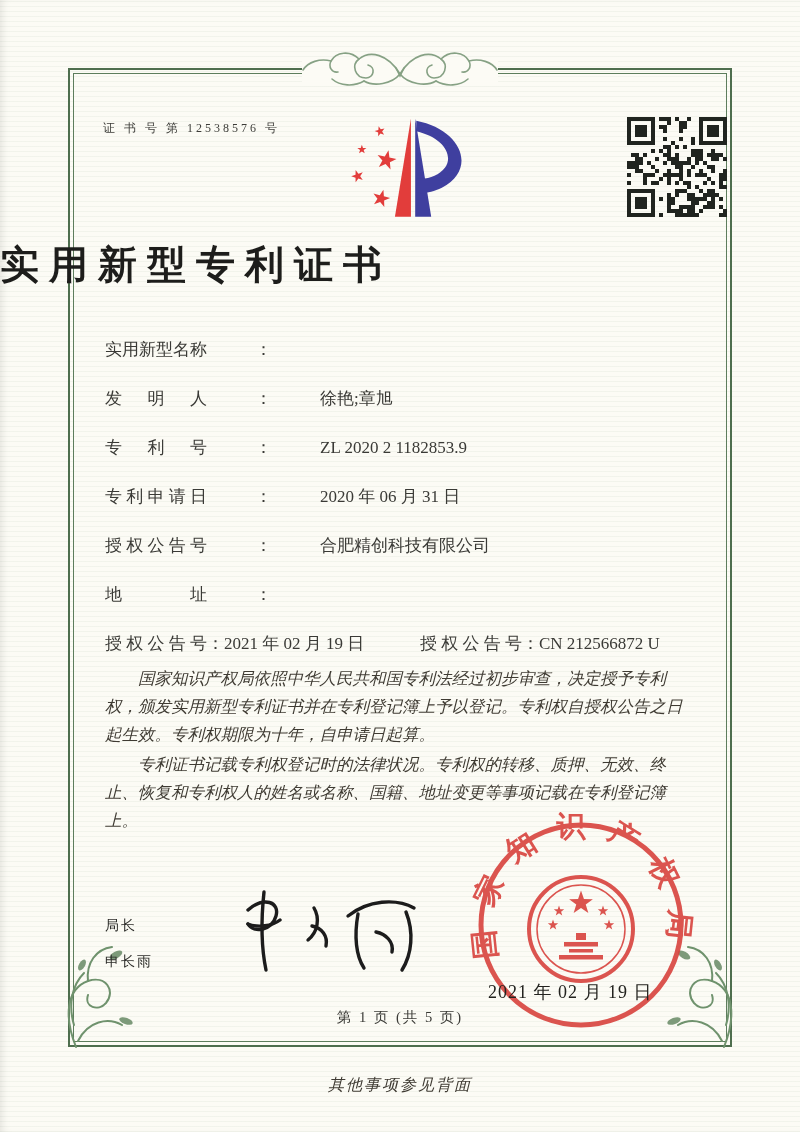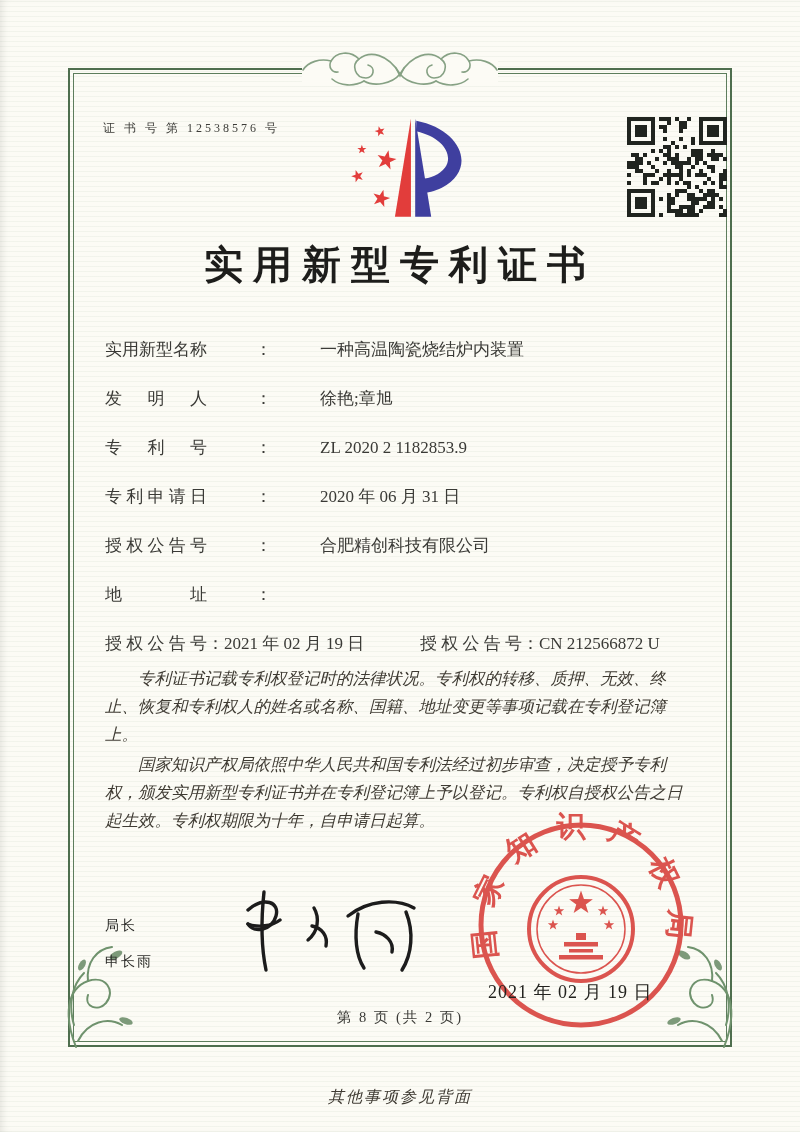--- a/index.html
+++ b/index.html
@@ -28,21 +28,21 @@
   }
   .cert-no{
     position:absolute;left:103px;top:120px;
     font-size:12px;letter-spacing:3px;color:#3c3c38;
   }
   .logo{position:absolute;left:346px;top:110px;width:132px;height:112px;}
   .qr{position:absolute;left:627px;top:117px;width:100px;height:100px;}
   .qr svg{width:100%;height:100%;fill:#20241f;}
   .title{
     position:absolute;left:0;top:238px;width:100%;
-    text-align:center;font-size:39px;font-weight:bold;
+    font-size:39px;font-weight:bold;
     letter-spacing:10px;color:#1d1d1b;
   }
   .content{
     position:absolute;left:105px;top:338px;width:590px;
     font-size:17px;color:#3a3a36;
   }
   .row{display:flex;margin-bottom:26px;line-height:23px;gap:48px;}
   .row .label{
     width:102px;flex:none;
     text-align:justify;text-align-last:justify;
@@ -66,21 +66,21 @@
   .seal-date{
     position:absolute;left:488px;top:980px;z-index:2;
     font-size:18px;color:#23231f;letter-spacing:1px;
   }
   .page-info{
     position:absolute;left:0;top:1008px;width:100%;text-align:center;
     font-size:14.5px;color:#3a3a36;letter-spacing:2px;
   }
   .back-note{
     position:absolute;left:0;top:1075px;width:100%;text-align:center;
-    font-size:16px;font-style:italic;color:#3f3b33;letter-spacing:2px;margin-top:12px;
+    font-size:16px;font-style:italic;color:#3f3b33;letter-spacing:2px;
   }
   .ornament-top{position:absolute;left:278px;top:40px;width:244px;height:58px;}
   .ornament-bl{position:absolute;left:58px;top:925px;width:100px;height:125px;}
   .ornament-br{position:absolute;left:642px;top:925px;width:100px;height:125px;transform:scaleX(-1);}
 </style>
 </head>
 <body>
 
 <div class="page">
 
@@ -437,21 +437,20 @@
       </svg>
   </div>
 
   <div class="title">实用新型专利证书</div>
 
   <div class="content">
 
     <div class="row">
       <span class="label">实用新型名称</span>
         <span class="colon">：</span>
-      <span class="value">一种高温陶瓷烧结炉内装置</span>
     </div>
     <div class="row">
       <span class="label">发明人</span>
         <span class="colon">：</span>
       <span class="value">徐艳;章旭</span>
     </div>
     <div class="row">
       <span class="label">专利号</span>
         <span class="colon">：</span>
       <span class="value">ZL 2020 2 1182853.9</span>
@@ -478,22 +477,22 @@
         <span>2021 年 02 月 19 日</span>
       </span>
       <span class="grant-right">
         <span class="label" style="width:102px;flex:none;text-align:justify;text-align-last:justify;">授权公告号</span>
           <span class="colon">：</span>
         <span>CN 212566872 U</span>
       </span>
     </div>
 
     <div class="paras">
+      <p class="para">国家知识产权局依照中华人民共和国专利法经过初步审查，决定授予专利权，颁发实用新型专利证书并在专利登记簿上予以登记。专利权自授权公告之日起生效。专利权期限为十年，自申请日起算。</p>
       <p class="para">专利证书记载专利权登记时的法律状况。专利权的转移、质押、无效、终止、恢复和专利权人的姓名或名称、国籍、地址变更等事项记载在专利登记簿上。</p>
-      <p class="para">国家知识产权局依照中华人民共和国专利法经过初步审查，决定授予专利权，颁发实用新型专利证书并在专利登记簿上予以登记。专利权自授权公告之日起生效。专利权期限为十年，自申请日起算。</p>
     </div>
   </div>
 
   <div class="signer">
     <div>局长</div>
     <div>申长雨</div>
   </div>
 
   <svg class="signature" viewBox="0 0 210 100">
     <g fill="none" stroke="#1c1c1c" stroke-width="3.4" stroke-linecap="round" stroke-linejoin="round">
@@ -528,16 +527,16 @@
       <use href="#sstar" transform="translate(28,0) scale(0.55)" stroke="none"></use>
       <rect x="-5" y="8" width="10" height="7" stroke="none"></rect>
       <rect x="-17" y="17" width="34" height="4.5" stroke="none"></rect>
       <rect x="-12" y="24" width="24" height="3.5" stroke="none"></rect>
       <rect x="-22" y="30" width="44" height="4.5" stroke="none"></rect>
     </g>
   </svg>
 
   <div class="seal-date">2021 年 02 月 19 日</div>
 
-  <div class="page-info">第 8 页 (共 2 页)</div>
+  <div class="page-info">第 1 页 (共 5 页)</div>
   <div class="back-note">其他事项参见背面</div>
 
 </div>
 
 </body></html>

